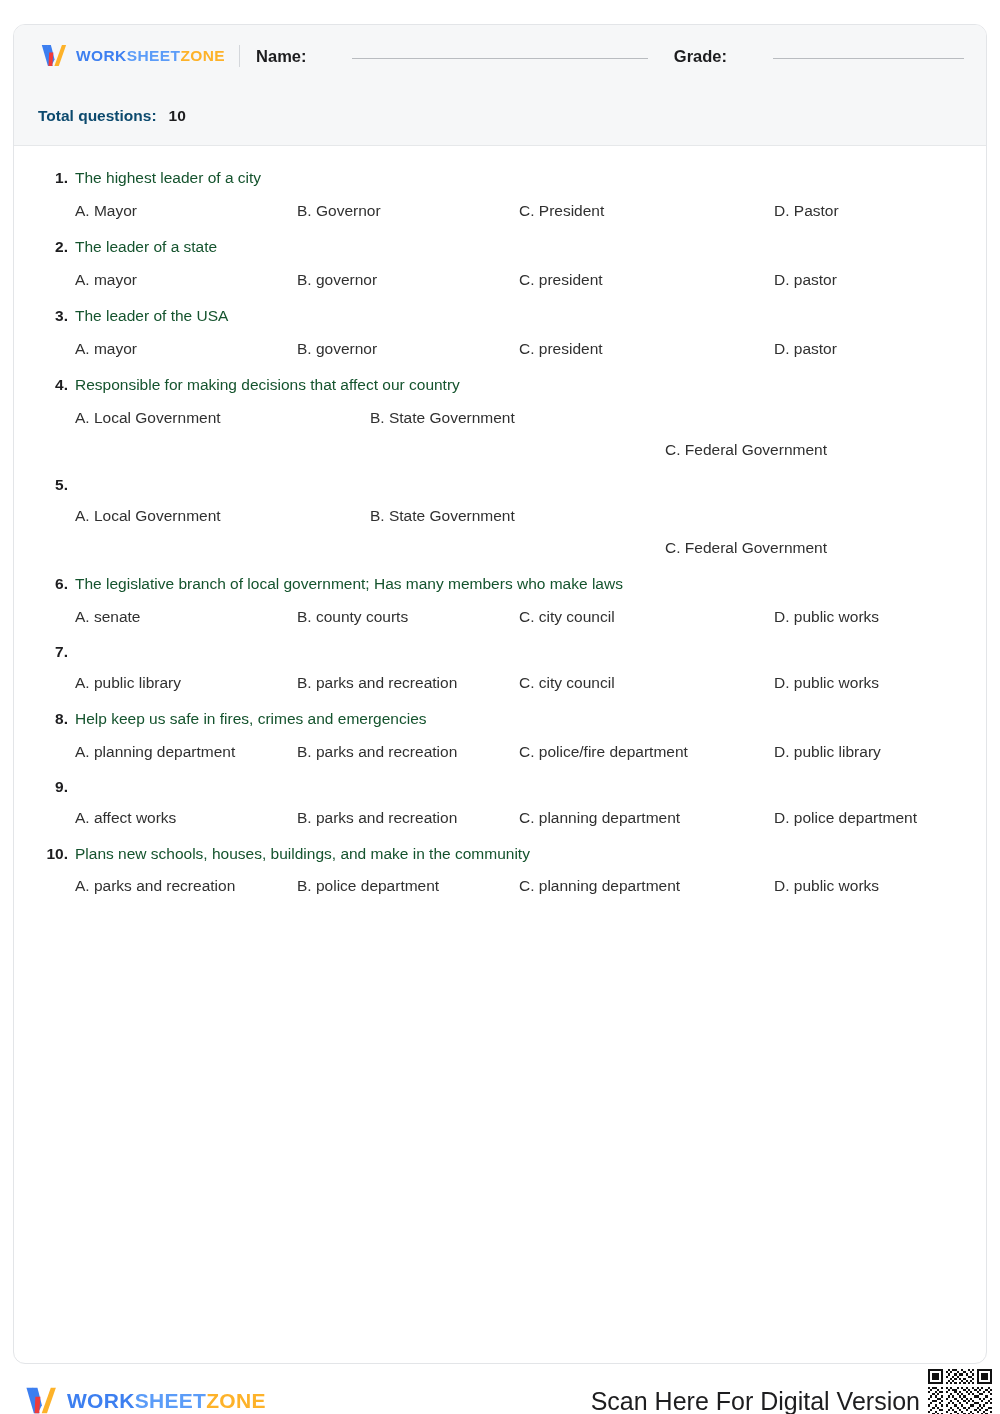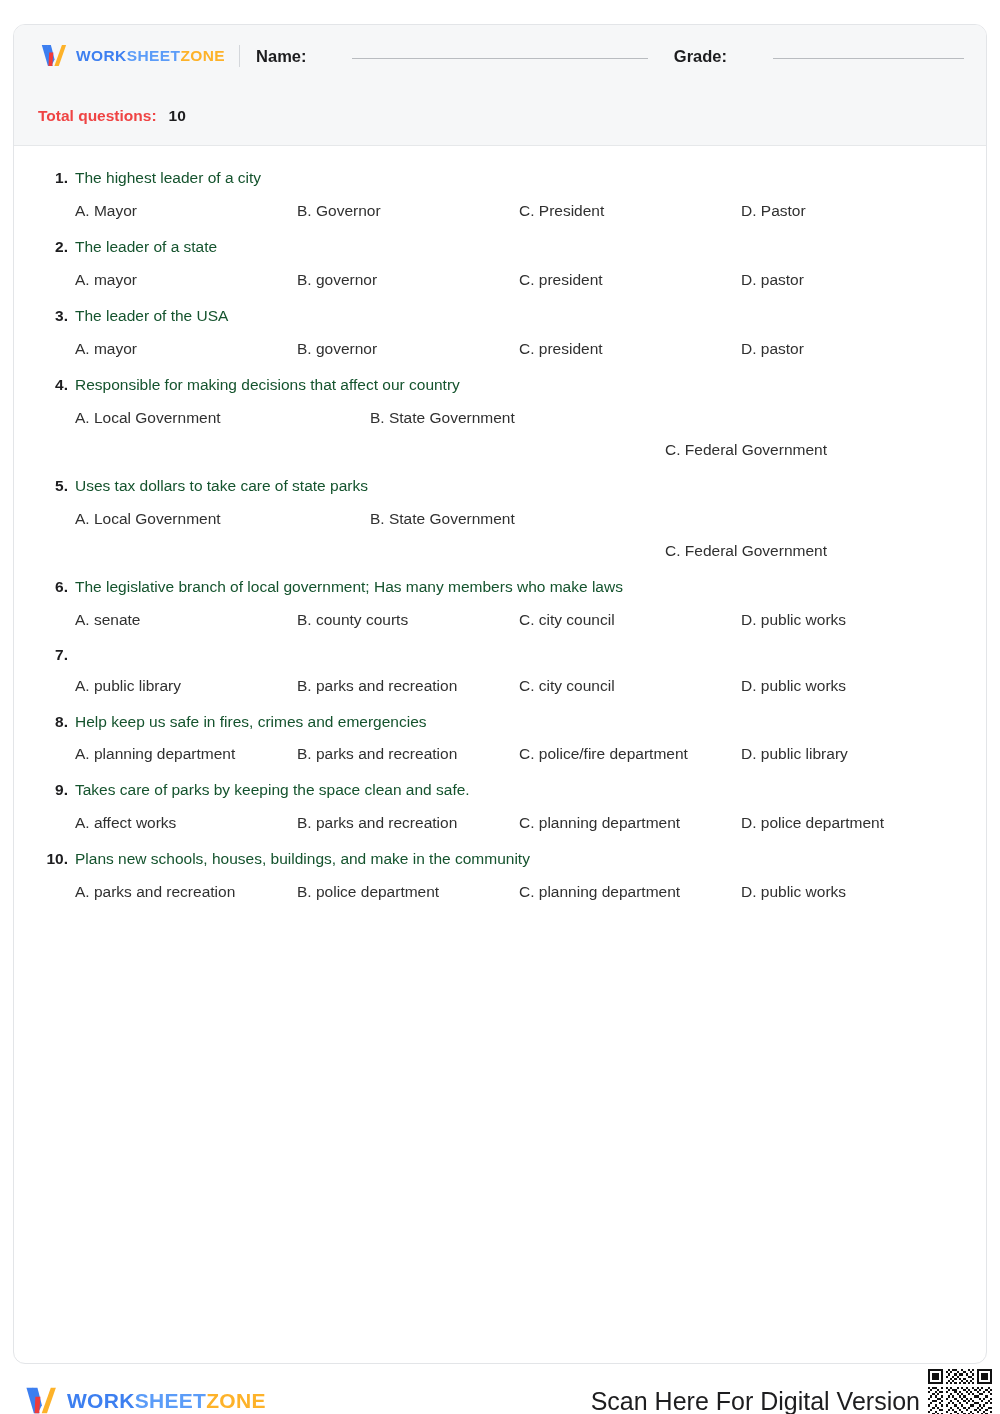--- a/index.html
+++ b/index.html
@@ -114,21 +114,21 @@
 
   .meta-row {
     height: 58px;
     display: flex;
     align-items: center;
     padding: 0 24px;
   }
   .meta-label {
     font-size: 15.5px;
     font-weight: 700;
-    color: #ef4444;
+    color: #0c4a6e;
   }
   .meta-value {
     font-size: 15.5px;
     font-weight: 700;
     color: #1d1d1f;
     margin-left: 12px;
   }
 
   
   .questions {
@@ -160,21 +160,21 @@
     margin-top: 13px;
     padding-left: 37px;
   }
   .option {
     font-size: 15.5px;
     color: #303030;
     white-space: nowrap;
   }
   
   .options.cols4 .option { flex: 0 0 222px; }
-  .options.cols4 .option:last-child { flex: 1 1 auto; }
+  .options.cols4 .option:last-child { flex: 1 1 auto; margin-left: 33px; }
   
   .options.cols3 .option { flex: 0 0 295px; }
   .options.cols3 .option:last-child { flex: 1 1 auto; margin-top: 32px; }
 
   
   .footer {
     position: absolute;
     left: 0;
     top: 1360px;
     width: 1000px;
@@ -311,21 +311,20 @@
         <div class="options cols3">
           <span class="option">A. Local Government</span>
           <span class="option">B. State Government</span>
           <span class="option">C. Federal Government</span>
         </div>
       </div>
 
       <div class="question">
         <div class="q-line">
           <span class="q-num">5.</span>
-          <span class="q-text">Uses tax dollars to take care of state parks</span>
         </div>
         <div class="options cols3">
           <span class="option">A. Local Government</span>
           <span class="option">B. State Government</span>
           <span class="option">C. Federal Government</span>
         </div>
       </div>
 
       <div class="question">
         <div class="q-line">
@@ -361,21 +360,20 @@
           <span class="option">A. planning department</span>
           <span class="option">B. parks and recreation</span>
           <span class="option">C. police/fire department</span>
           <span class="option">D. public library</span>
         </div>
       </div>
 
       <div class="question">
         <div class="q-line">
           <span class="q-num">9.</span>
-          <span class="q-text">Takes care of parks by keeping the space clean and safe.</span>
         </div>
         <div class="options cols4">
           <span class="option">A. affect works</span>
           <span class="option">B. parks and recreation</span>
           <span class="option">C. planning department</span>
           <span class="option">D. police department</span>
         </div>
       </div>
 
       <div class="question">

